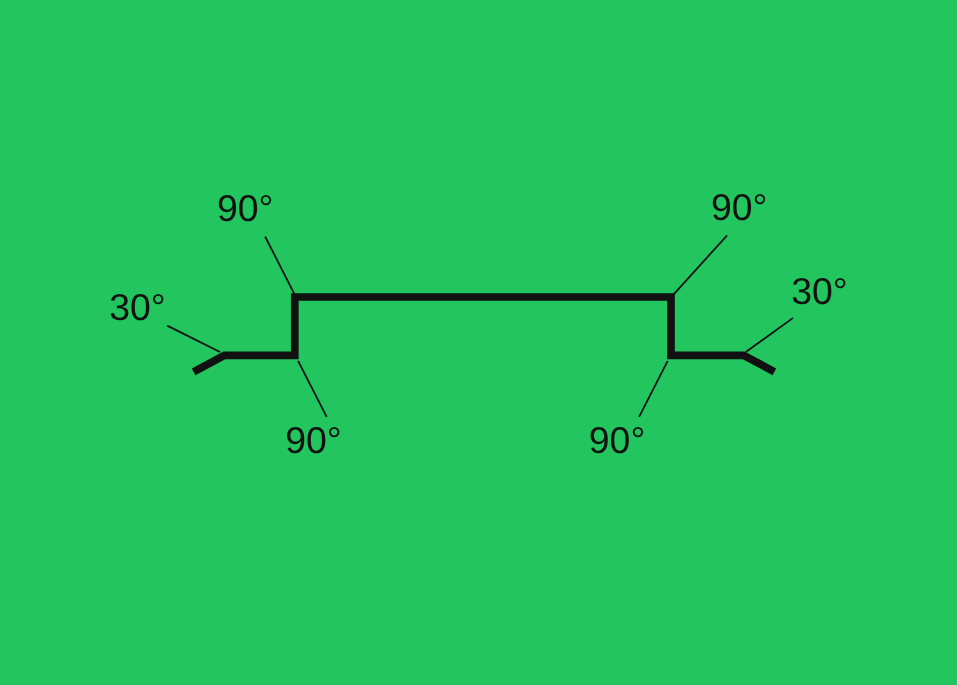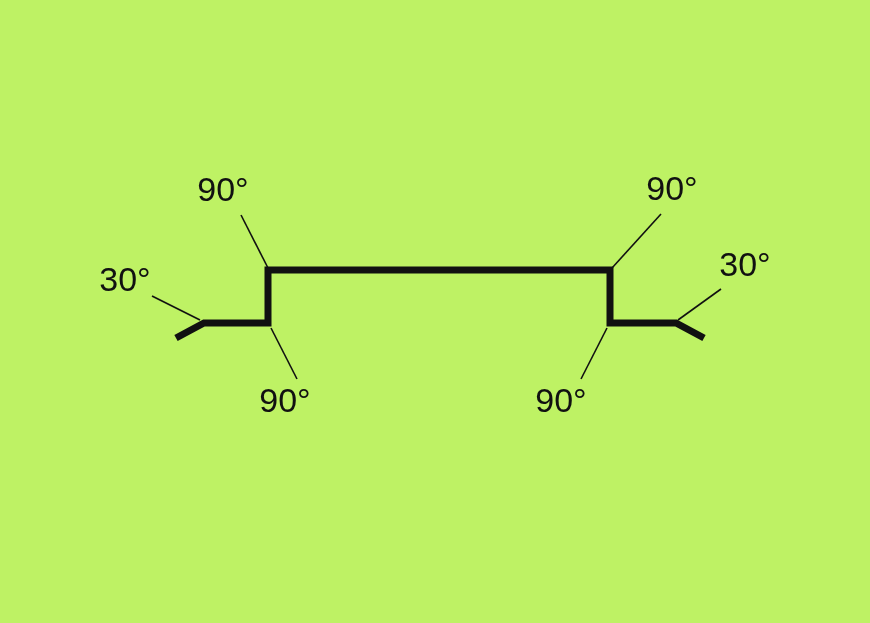--- a/index.html
+++ b/index.html
@@ -4,21 +4,21 @@
 <style>
   html, body {
     margin: 0;
     padding: 0;
     background: #ffffff;
   }
   .canvas {
     position: relative;
     width: 870px;
     height: 623px;
-    background: #bef264;
+    background: #22c55e;
     overflow: hidden;
     font-family: "Liberation Sans", "DejaVu Sans", sans-serif;
   }
   svg {
     display: block;
   }
   .angle-label {
     font-family: "Liberation Sans", "DejaVu Sans", sans-serif;
     font-size: 34px;
     fill: #111111;

